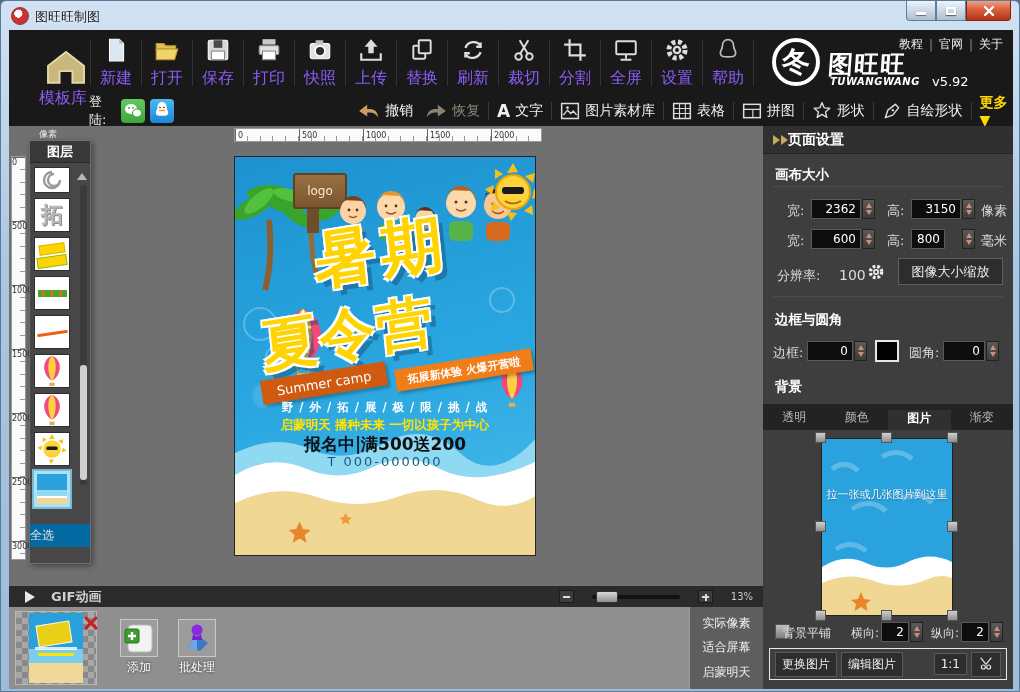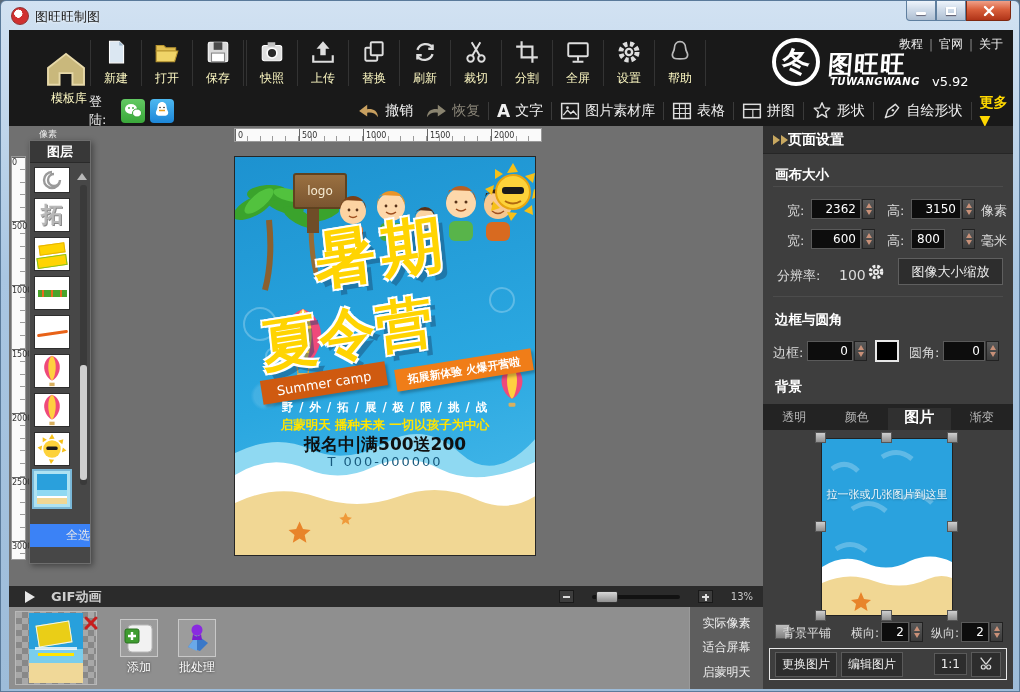--- a/index.html
+++ b/index.html
@@ -16,21 +16,21 @@
   .wbtn.close{width:45px;background:linear-gradient(#f0a088,#d95f3c 45%,#b03418);border-color:#7f2810;border-radius:0 0 4px 0}
   .glyph-min{width:10px;height:3px;background:#fff;border-radius:1px;margin-top:6px;box-shadow:0 1px 1px #667}
   .glyph-max{width:10px;height:8px;border:2px solid #fff;box-shadow:0 1px 1px #667}
   
   .app{position:absolute;left:8px;top:29px;width:1004px;height:659px;background:#191919;overflow:hidden}
   
   .tb-main{position:absolute;left:0;top:0;width:1004px;height:66px}
   .template-btn{position:absolute;left:2px;top:4px;width:76px;height:88px;display:flex;flex-direction:column;align-items:flex-end;justify-content:center;gap:4px;cursor:pointer}
   .tb-tools{position:absolute;left:80px;top:0;display:flex;height:66px;align-items:center}
   .tbtn{width:48px;height:62px;display:flex;flex-direction:column;align-items:center;justify-content:center;gap:5px;cursor:pointer}
-  .tbtn span,.template-btn span{font-size:12px;color:#fef9c3;white-space:nowrap}
+  .tbtn span,.template-btn span{font-size:16px;color:#8b5cf6;white-space:nowrap}
   .vsep{width:1px;height:46px;background:#333;margin:0 1px}
   
   .brand{position:absolute;right:6px;top:2px;width:235px;height:62px}
   .brand-links{position:absolute;right:4px;top:4px;font-size:12px;color:#eee;display:flex;gap:6px;align-items:center}
   .brand-links .lk{cursor:pointer}
   .brand-links .sep{color:#888}
   .logo-circle{position:absolute;left:0;top:6px;width:48px;height:48px;border-radius:50%;border:4px solid #fff;display:flex;align-items:center;justify-content:center}
   .logo-char{font-size:28px;color:#fff;font-weight:bold}
   .brand-cn{position:absolute;left:56px;top:16px;font-size:25px;font-weight:900;color:#fff;letter-spacing:1px;transform:skewX(-4deg)}
   .brand-en{position:absolute;left:58px;top:44px;font-size:10px;font-style:italic;font-weight:bold;color:#fff;letter-spacing:.5px}
@@ -78,40 +78,40 @@
   .poster svg.deco{position:absolute}
   
   .layers{position:absolute;left:20px;top:14px;width:62px;height:424px;background:#474747;border:1px solid #6e6e6e;box-shadow:2px 2px 6px rgba(0,0,0,.4)}
   .layers-head{height:22px;background:#383838;border-bottom:1px solid #2a2a2a;display:flex;align-items:center;justify-content:center}
   .layers-head span{color:#fff;font-size:13px;font-weight:bold}
   .scroll-up{position:absolute;right:3px;top:32px;width:0;height:0;border-left:5px solid transparent;border-right:5px solid transparent;border-bottom:7px solid #b8b8b8;cursor:pointer}
   .lthumb{position:absolute;left:4px;width:36px;height:34px;background:#fff;border:1px solid #2e2e2e;overflow:hidden;cursor:pointer}
   .lthumb.sel{background:#aee2f2;border:2px solid #7ab8d8;width:40px;height:40px;left:2px}
   .lscroll{position:absolute;right:3px;top:44px;width:7px;height:300px;background:#3a3a3a;border-radius:3px}
   .lscroll .th{position:absolute;left:0;top:180px;width:7px;height:115px;background:#cfcfcf;border-radius:3px;cursor:pointer}
-  .select-all{position:absolute;left:0;bottom:16px;width:100%;text-align:right;color:#e8e8e8;font-size:12px;padding:3px 0;background:#3b82f6;cursor:pointer}
+  .select-all{position:absolute;left:0;bottom:16px;width:100%;text-align:left;color:#e8e8e8;font-size:12px;padding:3px 0;background:#0369a1;cursor:pointer}
   
   .rpanel{position:absolute;right:0;top:96px;width:250px;height:563px;background:#3e3e3e}
   .rp-head{height:28px;background:#303030;border-bottom:1px solid #262626;display:flex;align-items:center;padding-left:10px;gap:0}
   .rp-head .tit{color:#fff;font-size:14px;font-weight:bold}
   .dbl-arrow{display:flex;gap:1px}
   .dbl-arrow i{width:0;height:0;border-top:5px solid transparent;border-bottom:5px solid transparent;border-left:7px solid #c8a860}
   .sect-title{position:absolute;left:12px;color:#fff;font-size:13.5px;font-weight:bold}
   .divider{position:absolute;left:10px;right:10px;height:1px;background:#2d2d2d;border-bottom:1px solid #4c4c4c}
   .flabel{position:absolute;color:#ddd;font-size:13px}
   .num{position:absolute;height:20px;background:#0d0d0d;border:1px solid #5a5a5a;color:#fff;font-size:12px;text-align:right;padding-right:4px;font-family:"DejaVu Sans",sans-serif}
   .spin{position:absolute;width:13px;height:20px;background:linear-gradient(#5a5a5a,#3c3c3c);border:1px solid #222;cursor:pointer}
   .spin i{position:absolute;left:2.5px;width:0;height:0;border-left:3.5px solid transparent;border-right:3.5px solid transparent}
   .spin .up{top:3px;border-bottom:5px solid #c89078}
   .spin .dn{bottom:3px;border-top:5px solid #c89078}
   .rbtn{position:absolute;background:#2d2d2d;border:1px solid #5f5f5f;color:#eee;font-size:13px;display:flex;align-items:center;justify-content:center;cursor:pointer}
   .swatch{position:absolute;width:24px;height:22px;background:#000;border:2px solid #e8e8e8;cursor:pointer}
   .bg-tabs{position:absolute;left:0;top:278px;width:100%;height:26px;background:#232323;display:flex;align-items:flex-end}
   .bgtab{flex:1;text-align:center;color:#b8b8b8;font-size:12px;padding-bottom:4px;cursor:pointer}
-  .bgtab.active{color:#fff;font-size:15px;font-weight:bold;background:#303030;padding-bottom:3px}
+  .bgtab.active{color:#fff;font-size:12px;font-weight:bold;background:#303030;padding-bottom:3px}
   .bg-preview{position:absolute;left:58px;top:312px;width:132px;height:178px;border:1px solid #222;overflow:hidden;cursor:pointer}
   .drop-hint{position:absolute;left:-60px;right:-60px;top:48px;text-align:center;color:rgba(255,255,255,.95);font-size:11px;white-space:nowrap;text-shadow:0 1px 2px rgba(0,0,0,.3)}
   .handle{position:absolute;width:11px;height:11px;background:linear-gradient(#cfcfcf,#8f8f8f);border:1px solid #555;cursor:pointer}
   .checkbox{position:absolute;width:15px;height:15px;background:linear-gradient(#c0c0c0,#7f7f7f);border:1px solid #555;cursor:pointer}
   .btm-group{position:absolute;left:6px;top:522px;width:238px;height:32px;border:1px solid #e8e8e8;display:flex;align-items:center;gap:4px;padding:0 5px}
   .gbtn{background:#2d2d2d;border:1px solid #5a5a5a;color:#eee;font-size:12px;padding:3px 6px;cursor:pointer;white-space:nowrap}
   
   .bbar{position:absolute;left:0;top:556px;width:754px;height:21px;background:#2b2b2b;display:flex;align-items:center}
   .play{width:0;height:0;border-top:6px solid transparent;border-bottom:6px solid transparent;border-left:10px solid #e8e8e8;margin-left:16px;cursor:pointer}
   .gif-label{color:#cfcfcf;font-size:13px;font-weight:bold;margin-left:16px}
@@ -187,20 +187,28 @@
         <div class="vsep"></div>
         <div class="tbtn">
           <svg width="26" height="26" viewBox="0 0 24 24">
               <rect x="3" y="3" width="18" height="18" rx="1.5" fill="#d9d9d9" stroke="#fff"></rect>
               <rect x="8" y="3" width="8" height="7" fill="#4a4a4a"></rect>
               <rect x="6" y="13" width="12" height="8" fill="#fff" stroke="#888"></rect>
             </svg>
           <span>保存</span>
         </div>
         <div class="vsep"></div>
+        <div class="tbtn">
+          <svg width="26" height="26" viewBox="0 0 24 24">
+              <rect x="6" y="2" width="12" height="5" fill="#c8c8c8"></rect>
+              <rect x="3" y="8" width="18" height="8" rx="1" fill="#e0e0e0" stroke="#999"></rect>
+              <rect x="6" y="13" width="12" height="8" fill="#fff" stroke="#888"></rect>
+            </svg>
+          <span>打印</span>
+        </div>
         <div class="vsep"></div>
         <div class="tbtn">
           <svg width="26" height="26" viewBox="0 0 24 24">
               <rect x="3" y="6" width="18" height="14" rx="2" fill="#e0e0e0" stroke="#fff"></rect>
               <rect x="8" y="3" width="7" height="4" fill="#c0c0c0"></rect>
               <circle cx="12" cy="13" r="4.5" fill="#2a2a2a" stroke="#fff" stroke-width="1.5"></circle>
             </svg>
           <span>快照</span>
         </div>
         <div class="vsep"></div>

